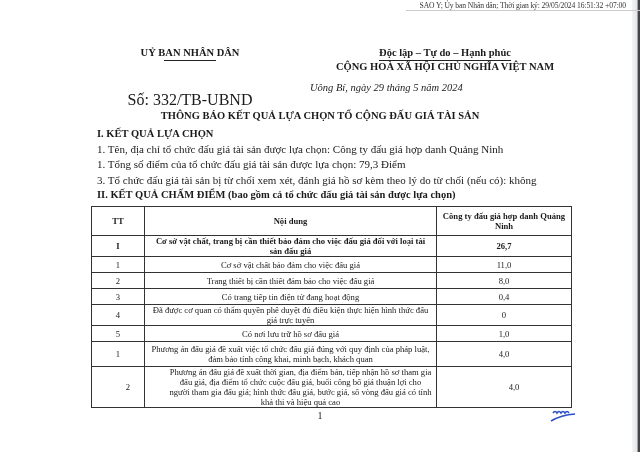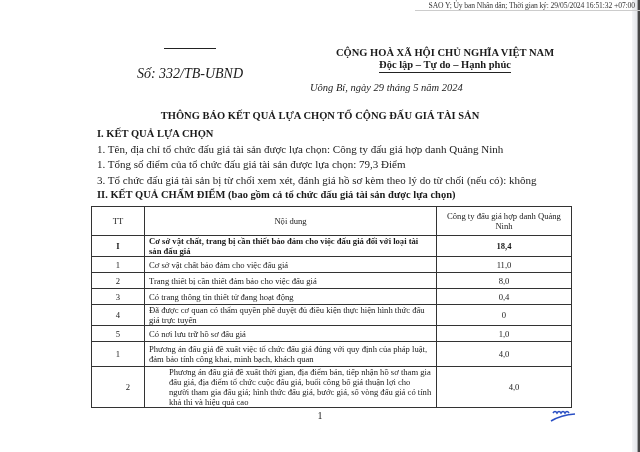--- a/index.html
+++ b/index.html
@@ -9,32 +9,31 @@
     font-family: "Liberation Serif", "DejaVu Serif", serif;
     color: #1a1a1a;
   }
   .page-edge {
     position: absolute; top: 0; right: 0; width: 8px; height: 452px;
     background: linear-gradient(to right, #f4f5f7, #e4e6ea 60%, #2a2a2a 85%, #555 100%);
   }
   .sig-stamp {
     position: absolute; top: 0; right: 0;
     font-size: 7.6px; color: #333; letter-spacing: -0.1px;
-    padding: 1px 5px 0 0; white-space: nowrap;
+    padding: 1px 14px 0 0; white-space: nowrap;
     border-bottom: 1px solid #ccc; width: 220px; text-align: right;
   }
   .header-left {
     position: absolute; left: 100px; top: 47px; width: 180px; text-align: center;
     font-weight: bold; font-size: 10.5px; line-height: 12px;
   }
   .header-left .rule { width: 52px; height: 0; border-top: 1px solid #222; margin: 1px auto 0; }
   .doc-number {
-    position: absolute; left: 100px; top: 66px; width: 180px; text-align: center;
-    font-size: 14px;
-    font-style: italic;
+    position: absolute; left: 100px; top: 91px; width: 180px; text-align: center;
+    font-size: 16px;
   }
   .header-right {
     position: absolute; left: 310px; top: 47px; width: 270px; text-align: center;
     font-weight: bold; font-size: 10.5px; line-height: 12px;
   }
   .header-right .motto { display: inline-block; border-bottom: 1px solid #222; padding-bottom: 1px; }
   .doc-date {
     position: absolute; left: 310px; top: 82px; width: 270px; text-align: left;
     font-style: italic; font-size: 10.5px;
   }
@@ -44,46 +43,47 @@
   }
   .section { position: absolute; left: 80px; font-size: 11px; white-space: nowrap; margin-left: 17px; }
   .section.bold { font-weight: bold; font-size: 10.5px; }
   table.score {
     position: absolute; left: 91px; top: 206px; width: 481px;
     border-collapse: collapse; font-size: 8.6px;
   }
   table.score td, table.score th {
     border: 1px solid #333; padding: 0 4px; vertical-align: middle;
   }
-  table.score th { font-weight: normal; height: 28px; line-height: 10px; }
-  table.score td { height: 15px; line-height: 10px; }
+  table.score th { font-weight: bold; height: 28px; line-height: 10px; }
+  table.score td { height: 15px; line-height: 10px; text-align: center; }
   table.score td.tt { width: 24px; text-align: center; }
   table.score td.val { width: 106px; text-align: center; }
   table.score tr.group td { font-weight: bold; }
   table.score tr.tall td { height: 24px; }
   table.score tr.taller td { height: 37px; padding-left: 24px; }
   .page-number {
     position: absolute; left: 300px; top: 410px; width: 40px; text-align: center; font-size: 10px;
   }
   .initials { position: absolute; left: 550px; top: 407px; width: 28px; height: 18px; }
 </style>
 </head>
 <body>
 
 <div class="page-edge"></div>
 <div class="sig-stamp">SAO Y; Ủy ban Nhân dân; Thời gian ký: 29/05/2024 16:51:32 +07:00</div>
 
 <div class="header-left">
+  <div>UỶ BAN NHÂN DÂN</div>
   <div class="rule"></div>
 </div>
 <div class="doc-number">Số: 332/TB-UBND</div>
 
 <div class="header-right">
+  <div><span class="motto">Độc lập – Tự do – Hạnh phúc</span></div>
   <div>CỘNG HOÀ XÃ HỘI CHỦ NGHĨA VIỆT NAM</div>
-  <div><span class="motto">Độc lập – Tự do – Hạnh phúc</span></div>
 </div>
 <div class="doc-date">Uông Bí, ngày 29 tháng 5 năm 2024</div>
 
 <div class="doc-title">THÔNG BÁO KẾT QUẢ LỰA CHỌN TỔ CỘNG ĐẤU GIÁ TÀI SẢN</div>
 
 <div class="section bold" style="top:128px">I. KẾT QUẢ LỰA CHỌN</div>
 <div class="section" style="top:143px">1. Tên, địa chỉ tổ chức đấu giá tài sản được lựa chọn: Công ty đấu giá hợp danh Quảng Ninh</div>
 <div class="section" style="top:158px">1. Tổng số điểm của tổ chức đấu giá tài sản được lựa chọn: 79,3 Điểm</div>
 <div class="section" style="top:174px">3. Tổ chức đấu giá tài sản bị từ chối xem xét, đánh giá hồ sơ kèm theo lý do từ chối (nếu có): không</div>
 <div class="section bold" style="top:189px">II. KẾT QUẢ CHẤM ĐIỂM (bao gồm cả tổ chức đấu giá tài sản được lựa chọn)</div>
@@ -93,35 +93,35 @@
     <tr>
       <th style="width:24px">TT</th>
       <th>Nội dung</th>
       <th style="width:106px">Công ty đấu giá hợp danh Quảng Ninh</th>
     </tr>
   </thead>
   <tbody>
     <tr class="group">
       <td class="tt">I</td>
       <td>Cơ sở vật chất, trang bị cần thiết bảo đảm cho việc đấu giá đối với loại tài sản đấu giá</td>
-      <td class="val">18,4</td>
+      <td class="val">26,7</td>
     </tr>
     <tr>
       <td class="tt">1</td>
       <td>Cơ sở vật chất bảo đảm cho việc đấu giá</td>
       <td class="val">11,0</td>
     </tr>
     <tr>
       <td class="tt">2</td>
       <td>Trang thiết bị cần thiết đảm bảo cho việc đấu giá</td>
       <td class="val">8,0</td>
     </tr>
     <tr>
       <td class="tt">3</td>
-      <td>Có trang thông tin thiết tử đang hoạt động</td>
+      <td>Có trang tiếp tin điện tử đang hoạt động</td>
       <td class="val">0,4</td>
     </tr>
     <tr>
       <td class="tt">4</td>
       <td>Đã được cơ quan có thẩm quyền phê duyệt đủ điều kiện thực hiện hình thức đấu giá trực tuyến</td>
       <td class="val">0</td>
     </tr>
     <tr>
       <td class="tt">5</td>
       <td>Có nơi lưu trữ hồ sơ đấu giá</td>

